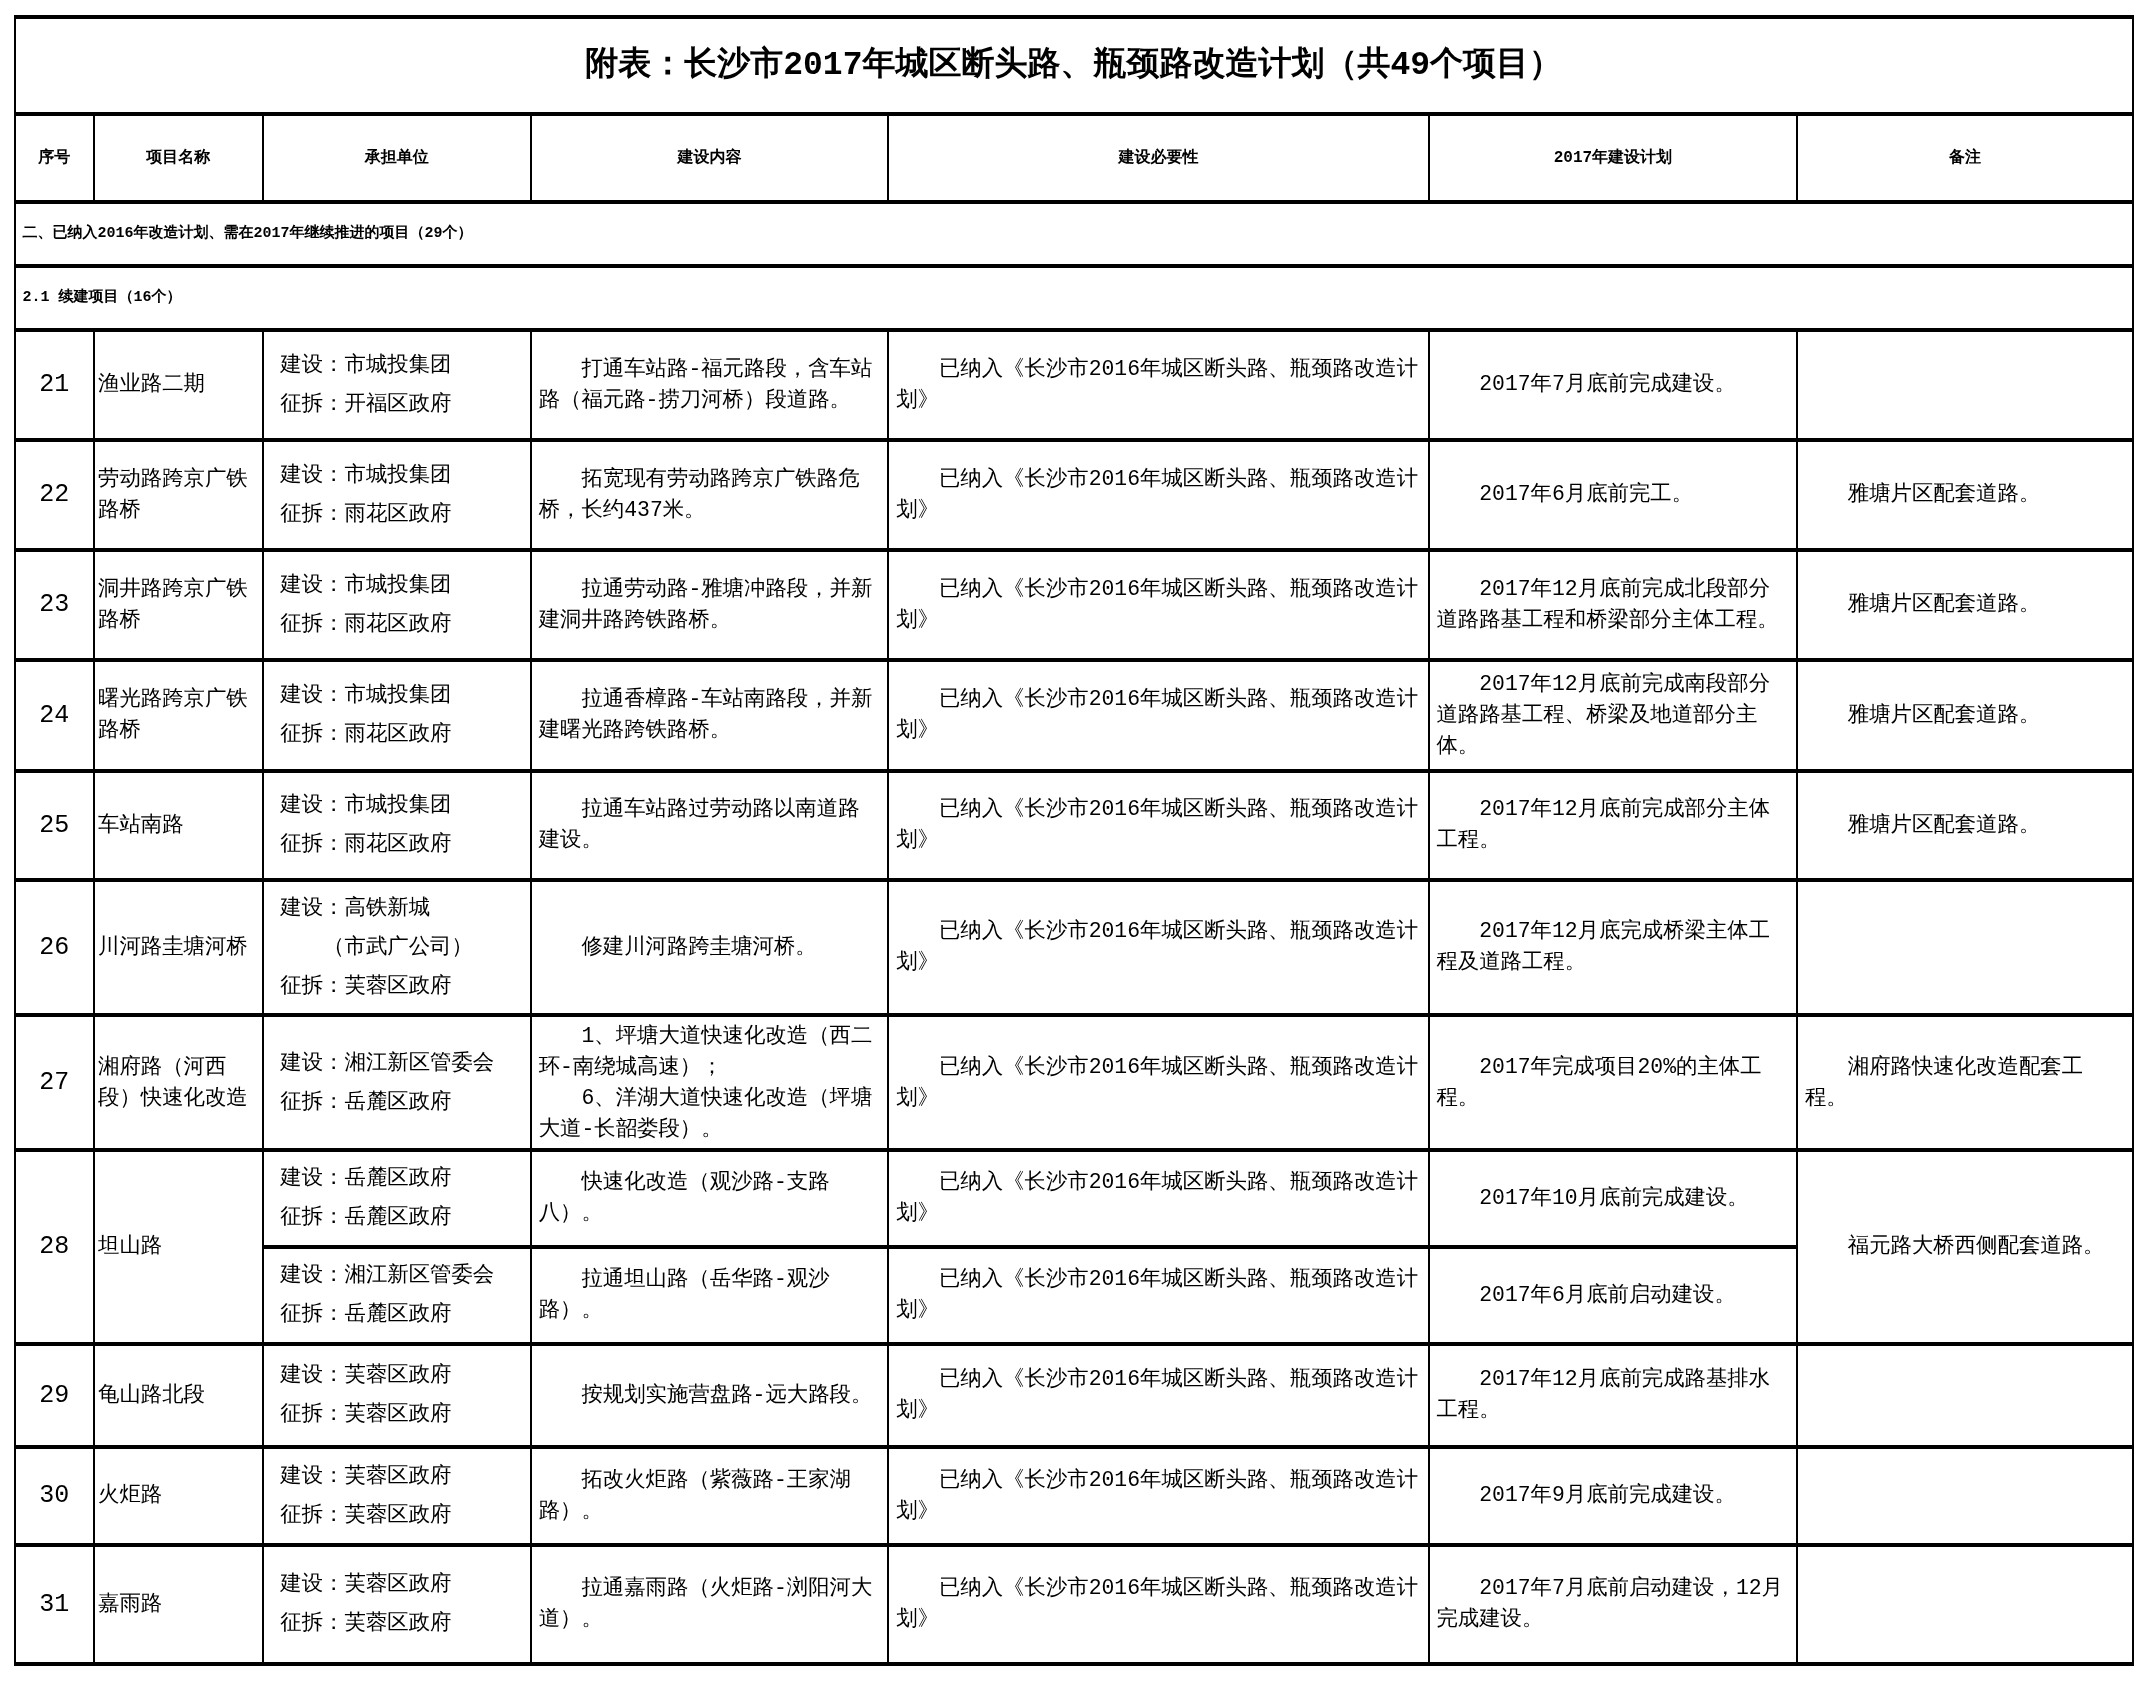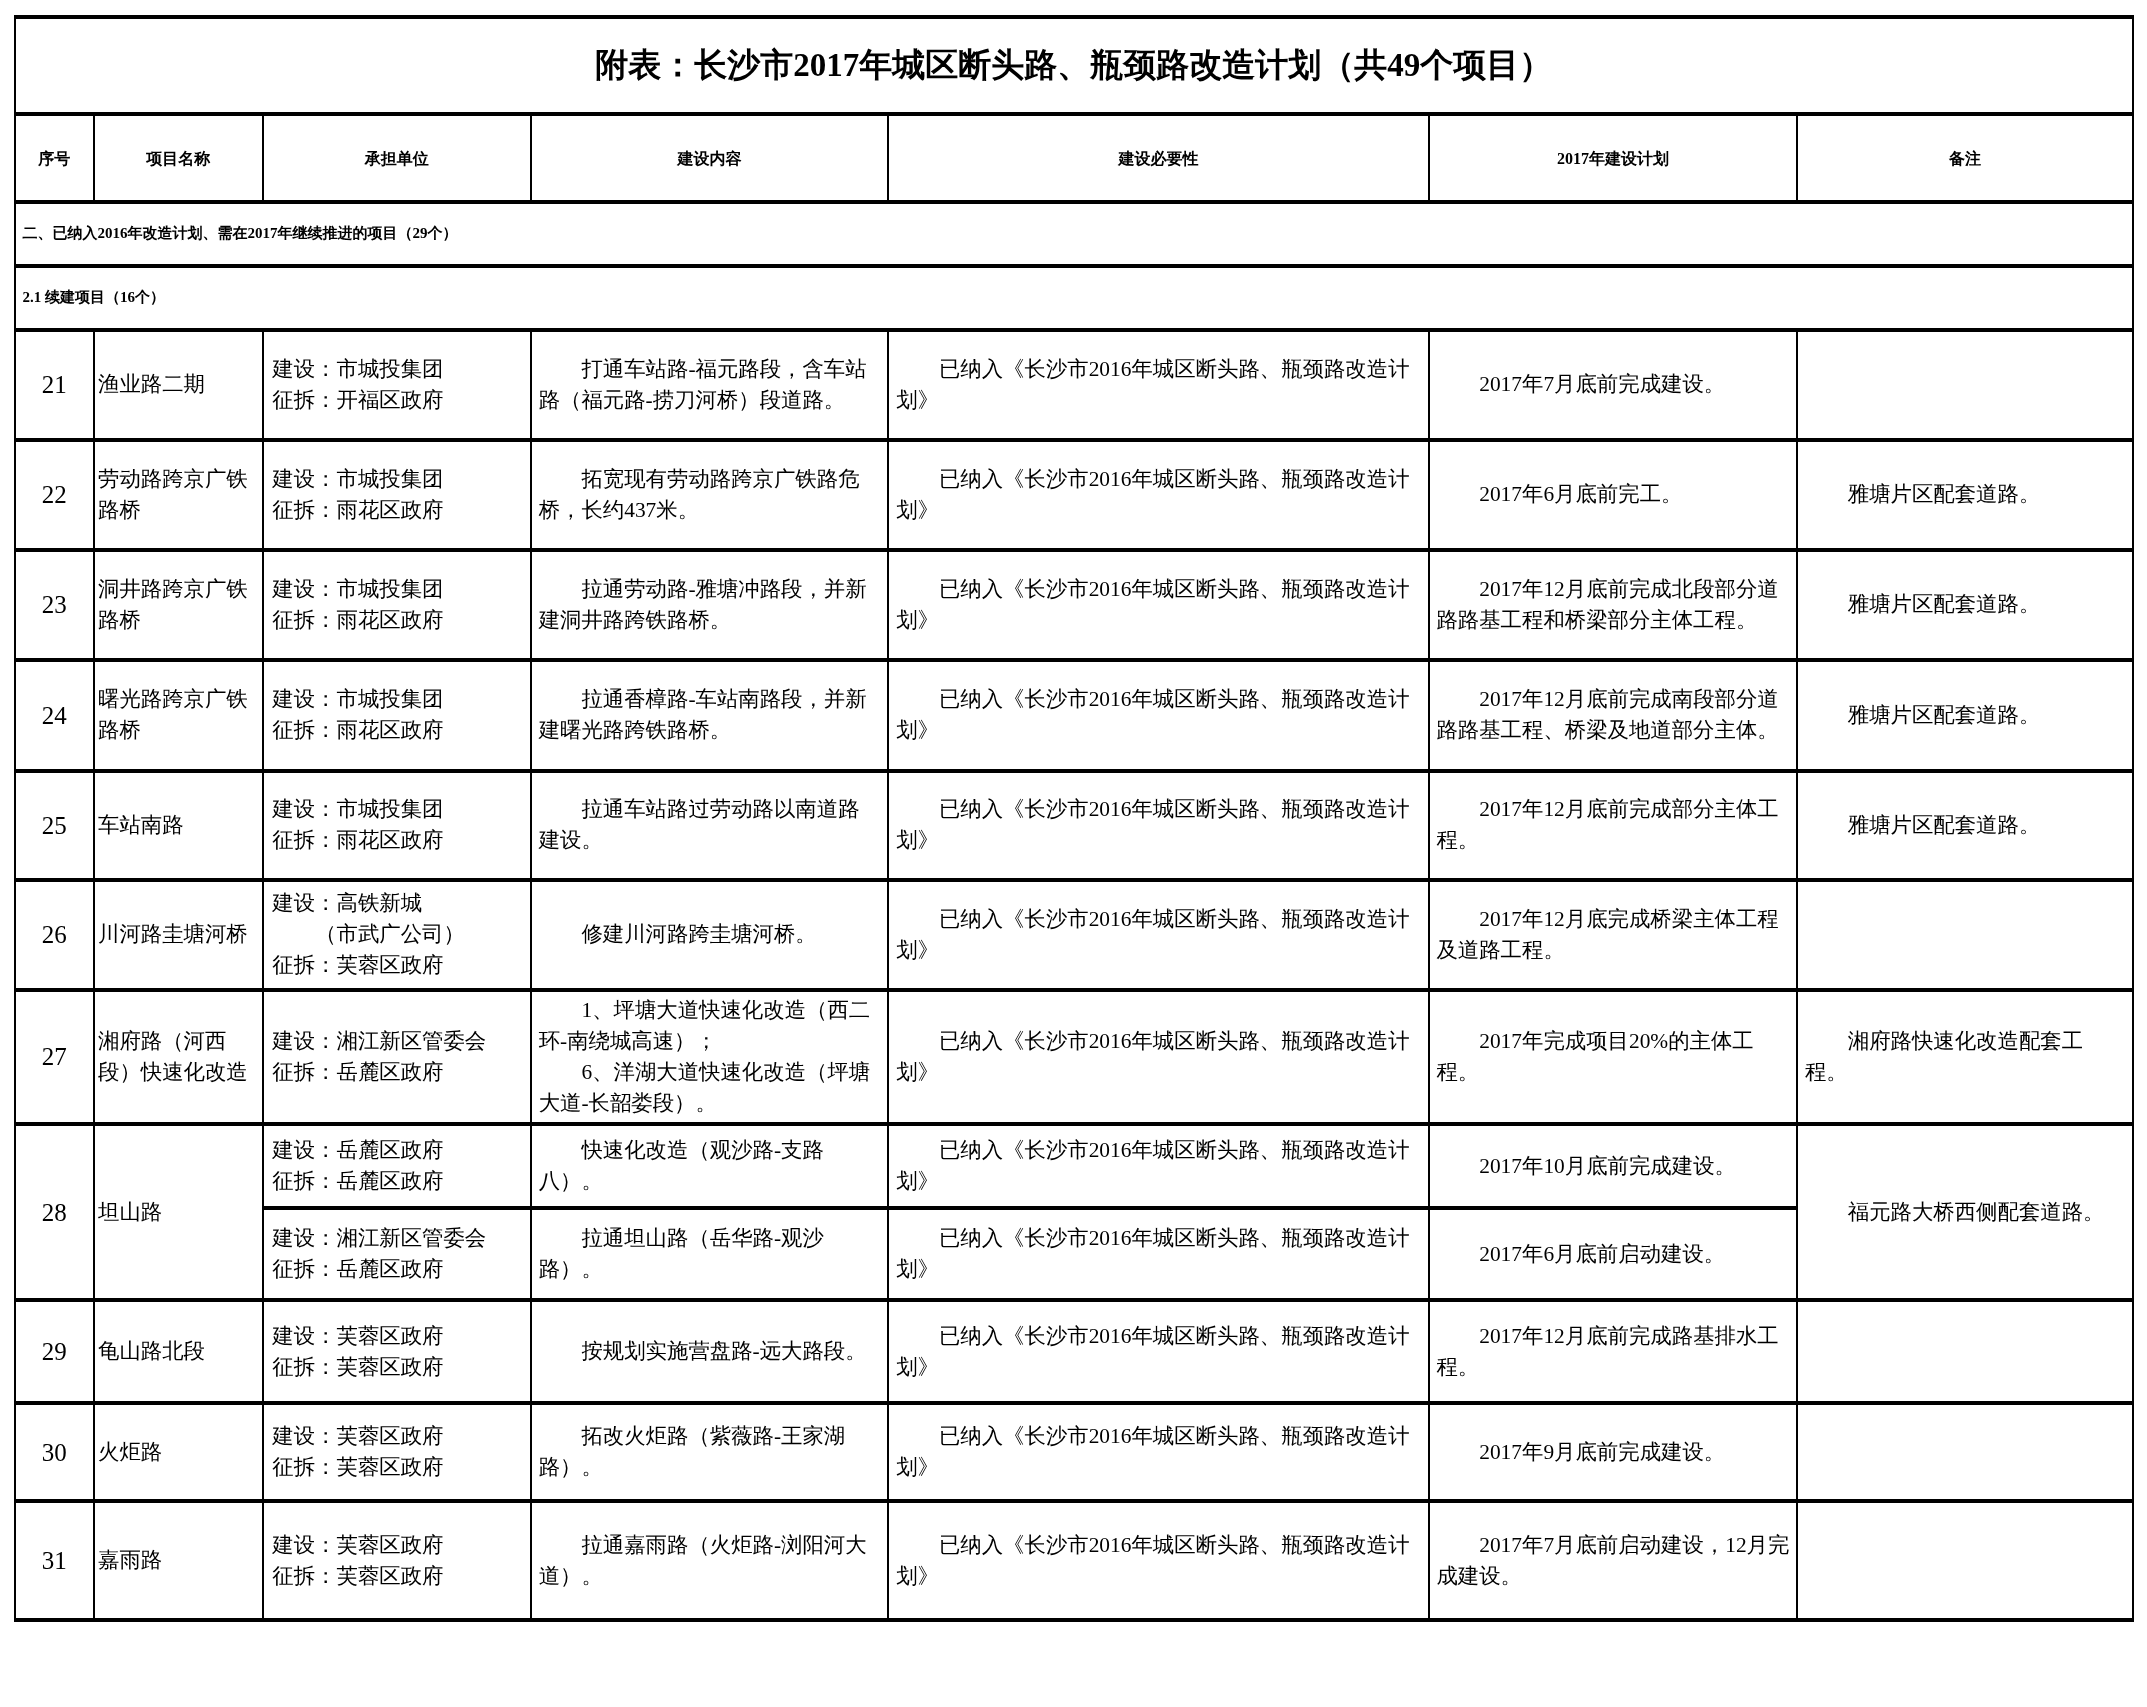--- a/index.html
+++ b/index.html
@@ -3,21 +3,21 @@
 <meta charset="utf-8">
 <style>
   html,body{margin:0;padding:0;background:#fff;}
   body{
     width:2147px;height:1708px;box-sizing:border-box;
     padding:15.4px 13.7px 12px 13.7px;
     font-family:"Liberation Serif","DejaVu Serif",serif;
     color:#000;
   }
   table.plan{
-    border-collapse:collapse;table-layout:fixed;width:2120px;
+    border-collapse:collapse;table-layout:fixed;width:2120px;font-family:Liberation Mono, monospace;
   }
   td{
     border:2.6px solid #000;
     border-top-width:4.3px;border-bottom-width:4.3px;
     vertical-align:middle;
     padding:3.4px 6.8px;
     font-size:21.4px;line-height:31px;
     overflow:hidden;word-break:break-all;
   }
   tr.title-row td{
@@ -27,21 +27,21 @@
   }
   tr.header-row td{
     font-weight:bold;text-align:center;font-size:16px;height:77px;
   }
   tr.section-row td{
     font-weight:bold;font-size:15px;height:53px;padding-left:6.8px;text-align:left;
   }
   td.c-no{text-align:center;font-size:25px;padding:3.4px 1.7px;}
   td.c-name{padding-left:3px;}
   td.c-unit{padding-left:8.6px;}
-  td.c-unit div{margin:0;}
+  td.c-unit div{margin:8px;}
   td.c-unit div.sub{text-indent:2em;}
   p{margin:0;}
   p.ind{text-indent:2em;text-align:left;}
 </style>
 </head>
 <body>
 
 <table class="plan">
   <colgroup>
     <col style="width:79px">

